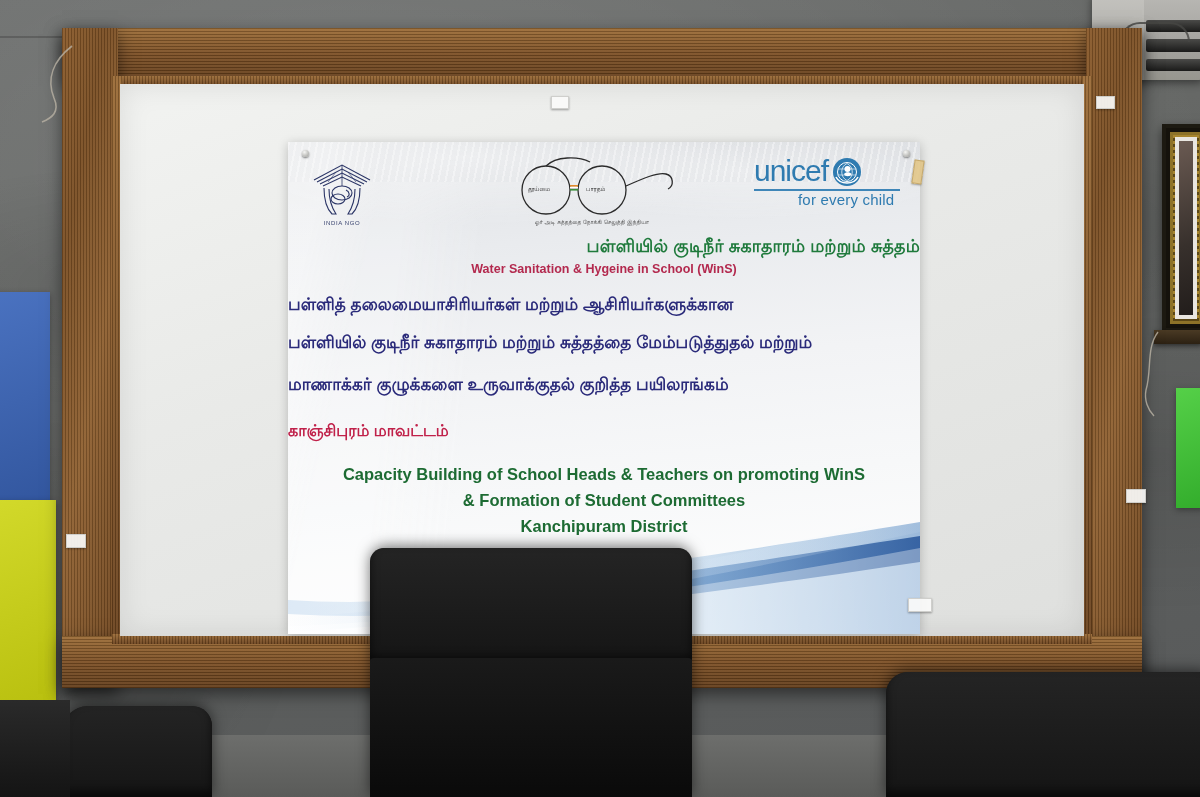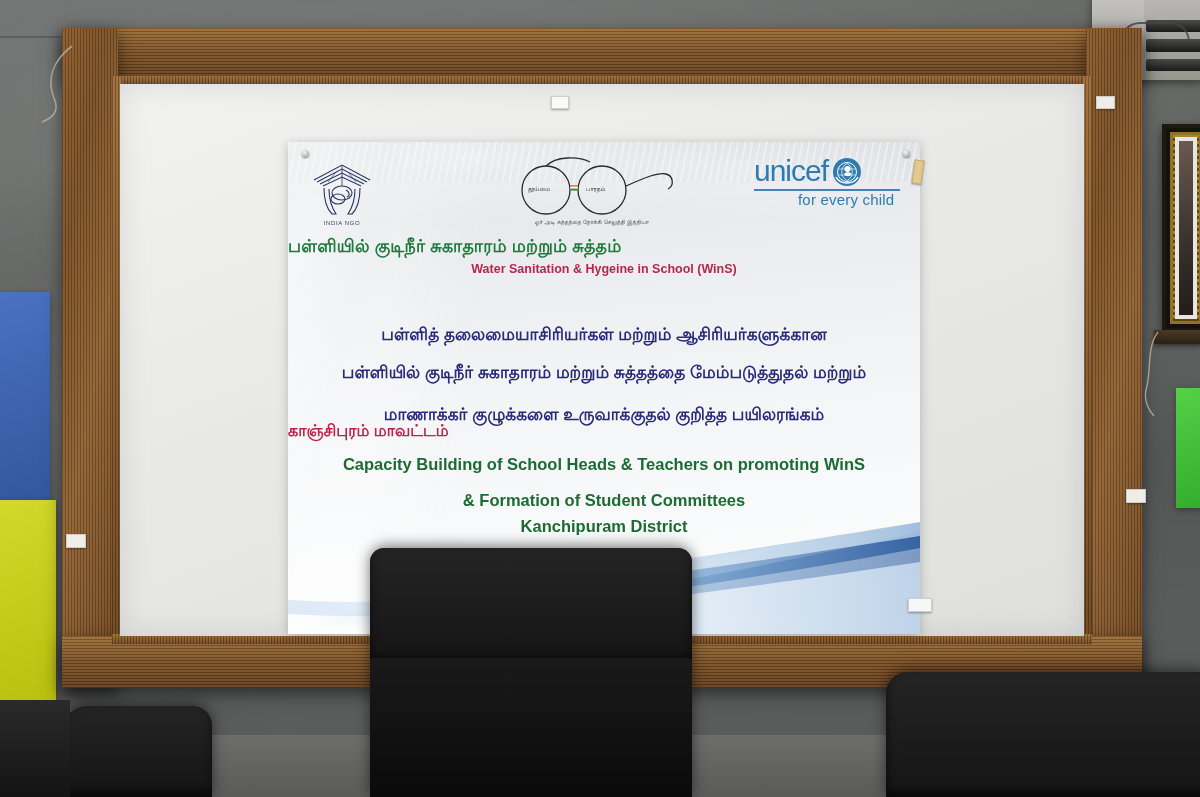--- a/index.html
+++ b/index.html
@@ -115,30 +115,30 @@
   .banner-crinkle{
     position:absolute;left:0;right:0;top:0;height:40px;pointer-events:none;
     background:
       repeating-linear-gradient(101deg, rgba(255,255,255,.45) 0 2px, rgba(170,175,182,.18) 2px 7px);
     opacity:.55;
   }
   .waves{position:absolute;left:0;right:0;bottom:0;height:120px;}
 
   
   .b-head-ta{
-    position:absolute;width:100%;text-align:left;
+    position:absolute;width:100%;text-align:right;
     color:#1f7a3c;font-weight:bold;letter-spacing:.2px;
   }
   .b-head-en{
     position:absolute;width:100%;text-align:center;
     color:#b3294e;font-weight:bold;
   }
   .b-body-ta{
-    position:absolute;width:100%;text-align:center;
-    color:#2a2a7a;font-weight:bold;line-height:1.30;margin-top:30px;
+    position:absolute;width:100%;text-align:left;
+    color:#2a2a7a;font-weight:bold;line-height:1.30;
   }
   .b-dist-ta{
     position:absolute;width:100%;text-align:left;
     color:#c0214a;font-weight:bold;
   }
   .b-foot-en{
     position:absolute;width:100%;text-align:center;
     color:#1d6b33;font-weight:bold;line-height:1.28;
   }
 
@@ -327,21 +327,21 @@
     <div class="b-head-ta" style="top:94px;font-size:17.5px;">பள்ளியில் குடிநீர் சுகாதாரம் மற்றும் சுத்தம்</div>
 
     <div class="b-head-en" style="top:120px;font-size:12.5px;">Water Sanitation &amp; Hygeine in School (WinS)</div>
 
     <div class="b-body-ta" style="top:152px;font-size:17px;">பள்ளித் தலைமையாசிரியர்கள் மற்றும் ஆசிரியர்களுக்கான</div>
     <div class="b-body-ta" style="top:190px;font-size:17px;">பள்ளியில் குடிநீர் சுகாதாரம் மற்றும் சுத்தத்தை மேம்படுத்துதல் மற்றும்</div>
     <div class="b-body-ta" style="top:232px;font-size:17px;">மாணாக்கர் குழுக்களை உருவாக்குதல் குறித்த பயிலரங்கம்</div>
 
     <div class="b-dist-ta" style="top:280px;font-size:16px;">காஞ்சிபுரம் மாவட்டம்</div>
 
-    <div class="b-foot-en" style="top:312px;font-size:16.5px;">Capacity Building of School Heads &amp; Teachers on promoting WinS</div>
+    <div class="b-foot-en" style="top:322px;font-size:16.5px;">Capacity Building of School Heads &amp; Teachers on promoting WinS</div>
     <div class="b-foot-en" style="top:348px;font-size:16.5px;">&amp; Formation of Student Committees</div>
     <div class="b-foot-en" style="top:374px;font-size:16.5px;">Kanchipuram District</div>
 
   </div>
 
   <div class="pin" style="left:302px;top:150px;"></div>
   <div class="pin" style="left:903px;top:150px;"></div>
   <div class="tape" style="left:551px;top:96px;width:16px;height:11px;"></div>
   <div class="tape" style="left:1096px;top:96px;width:17px;height:11px;"></div>
   <div class="tape" style="left:1126px;top:489px;width:18px;height:12px;"></div>

